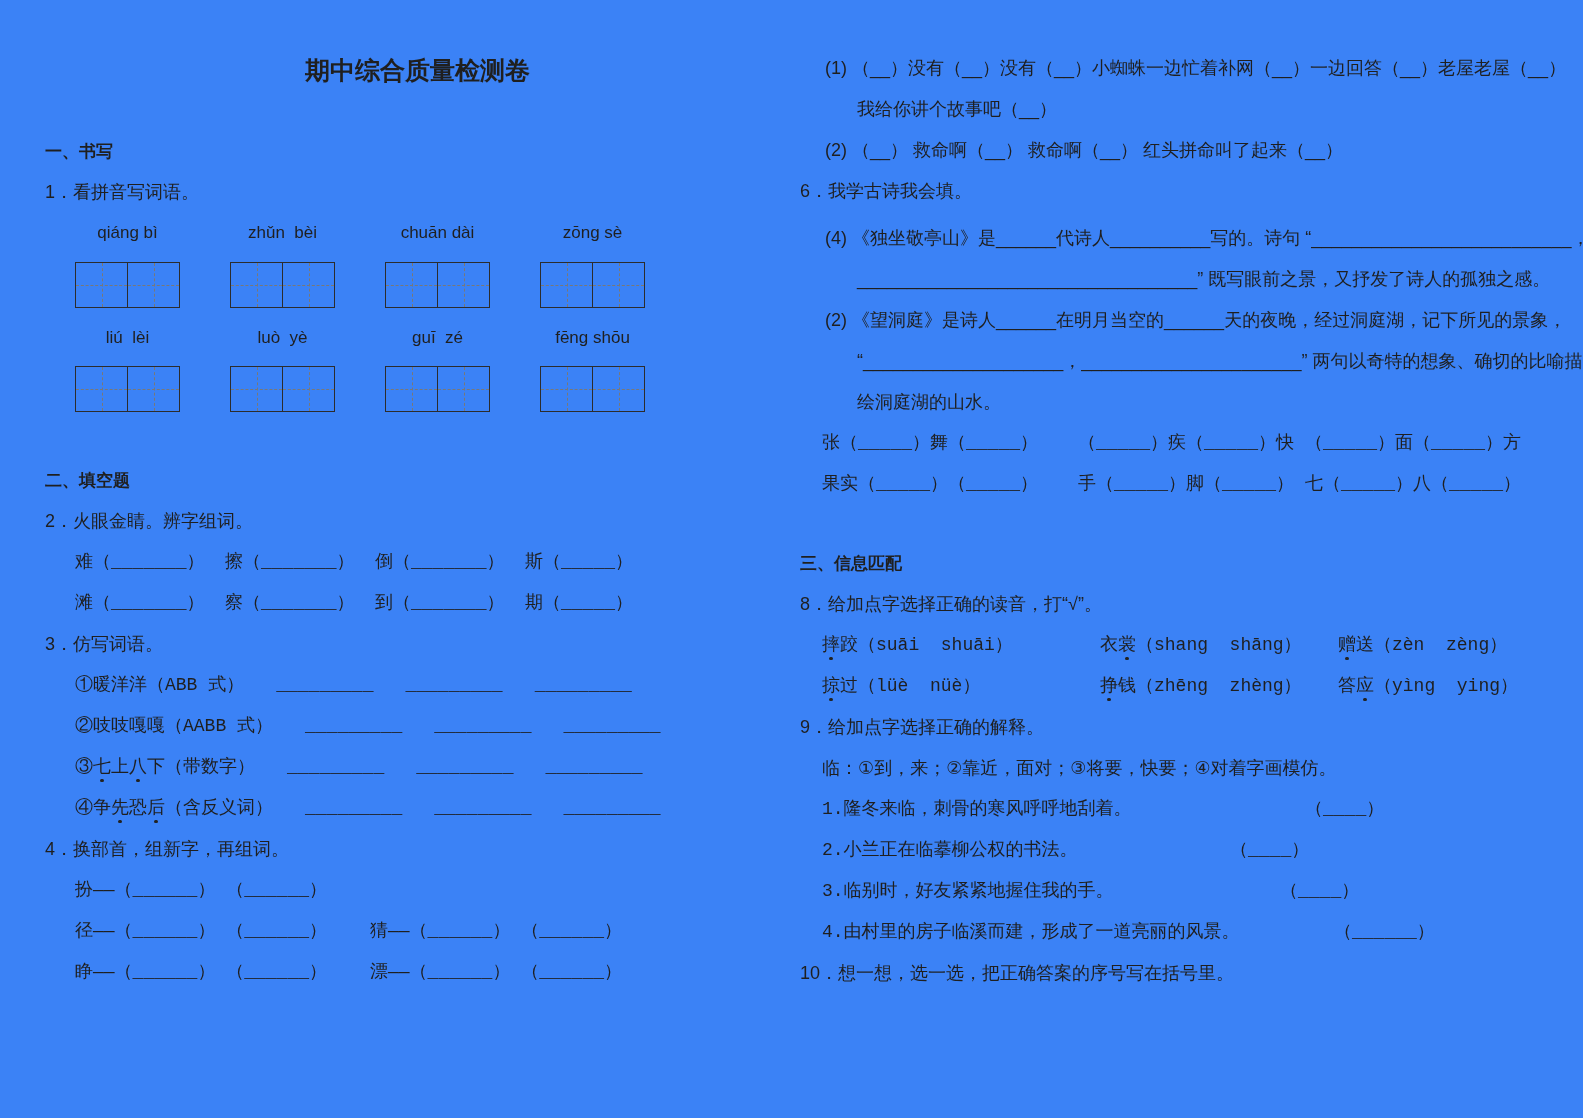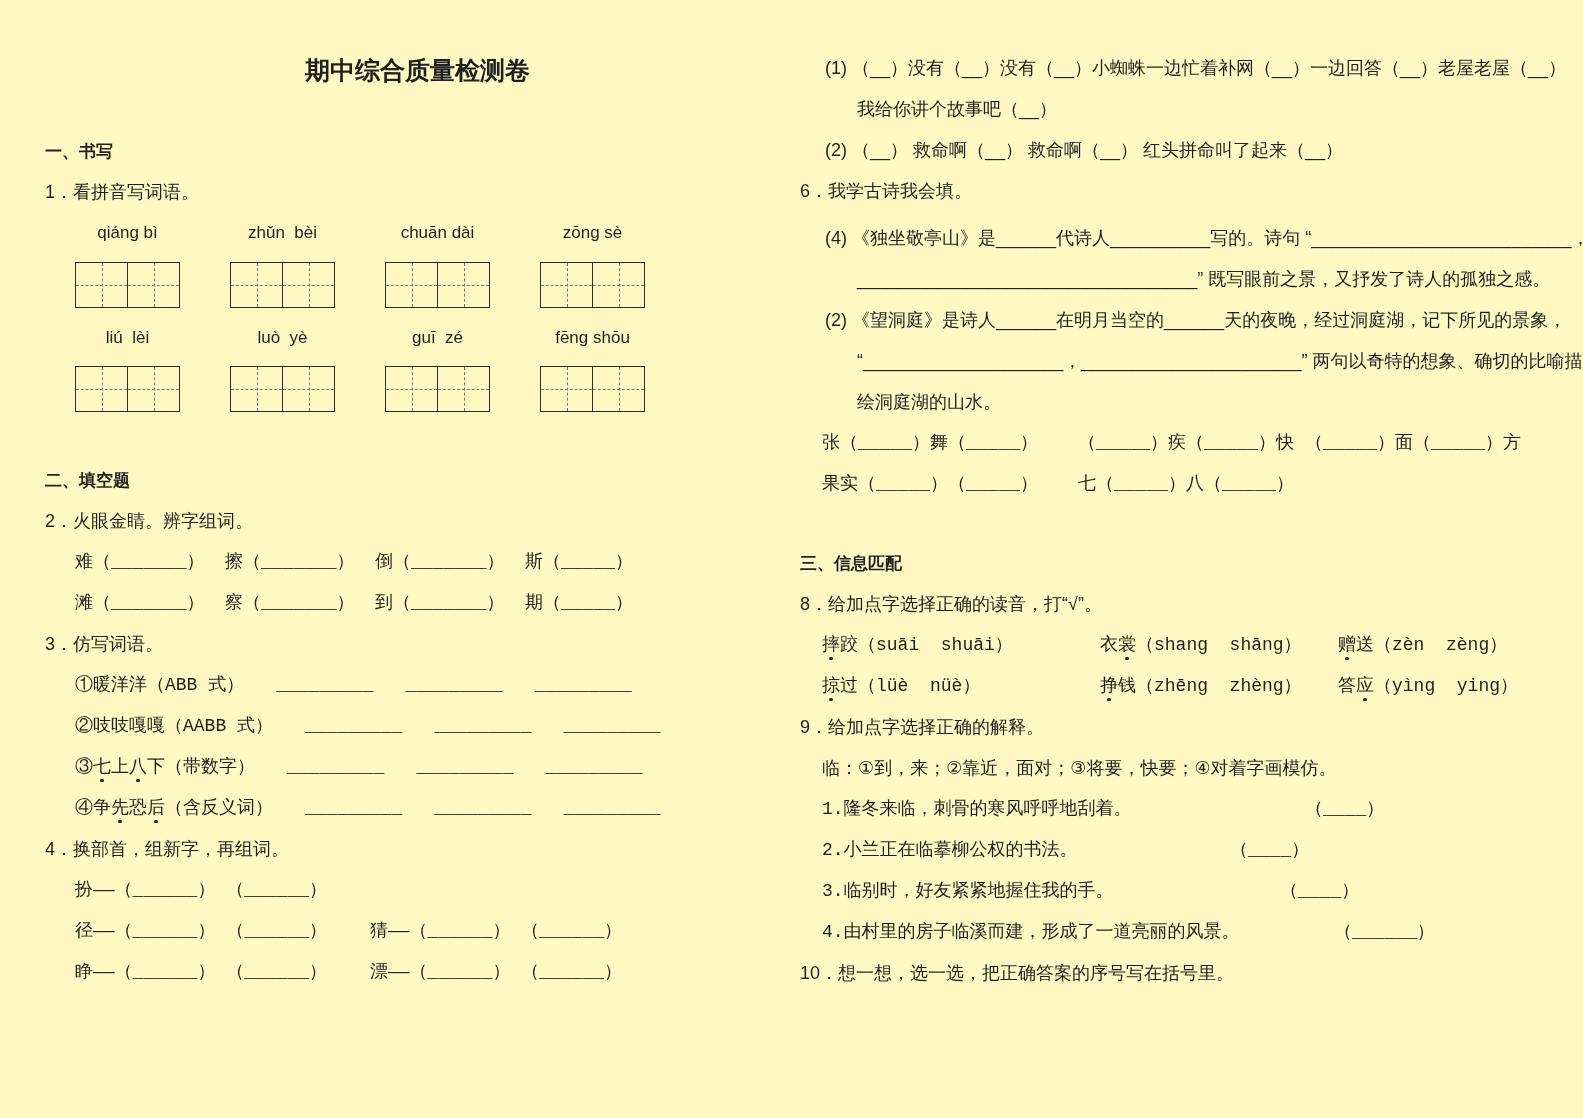--- a/index.html
+++ b/index.html
@@ -1,18 +1,18 @@
 <!DOCTYPE html>
 <html><head>
 <meta charset="utf-8">
 <style>
   * { box-sizing: border-box; }
   html,body { margin:0; padding:0; background:#e8e8e8; }
   .page {
-    position:relative; width:1583px; height:1118px; background:#fef9c3;
+    position:relative; width:1583px; height:1118px; background:#3b82f6;
     color:#1f1f1f; font-family:"Liberation Sans","DejaVu Sans",sans-serif;
     overflow:hidden;
   }
   .col { position:absolute; top:0; }
   .col-left  { left:45px;  width:715px; }
   .col-right { left:800px; width:783px; }
 
   .line { margin:0; font-size:18px; line-height:41px; white-space:pre; }
   .sec  { margin:0; font-size:17px; font-weight:700; line-height:41px; white-space:pre; }
   .title{ margin:50px 0 0; padding-left:30px; font-size:25px; font-weight:700;
@@ -215,20 +215,21 @@
     <p class="line ind2">“____________________，______________________” 两句以奇特的想象、确切的比喻描</p>
     <p class="line ind2">绘洞庭湖的山水。</p>
 
     <div class="line flexline q7-row pl22">
       <span>张（_____）舞（_____）</span>
       <span>（_____）疾（_____）快</span>
       <span>（_____）面（_____）方</span>
     </div>
     <div class="line flexline q7-row pl22">
       <span>果实（_____）（_____）</span>
+      <span>手（_____）脚（_____）</span>
       <span>七（_____）八（_____）</span>
     </div>
 
     <h2 class="sec" id="sec3">三、信息匹配</h2>
 
     <p class="line">8．给加点字选择正确的读音，打“√”。</p>
     <div class="line flexline q8-row pl22">
       <span><span class="dot">摔</span><span>跤（suāi  shuāi）</span></span>
       <span><span>衣</span><span class="dot">裳</span><span>（shang  shāng）</span></span>
       <span><span class="dot">赠</span><span>送（zèn  zèng）</span></span>

